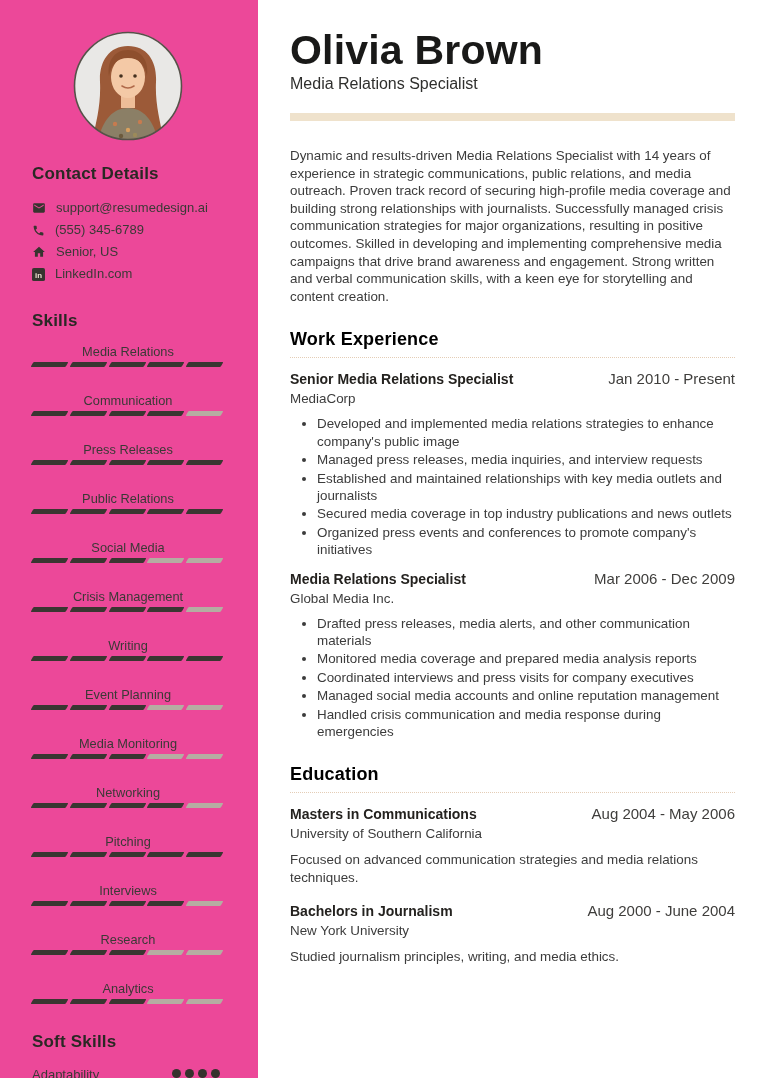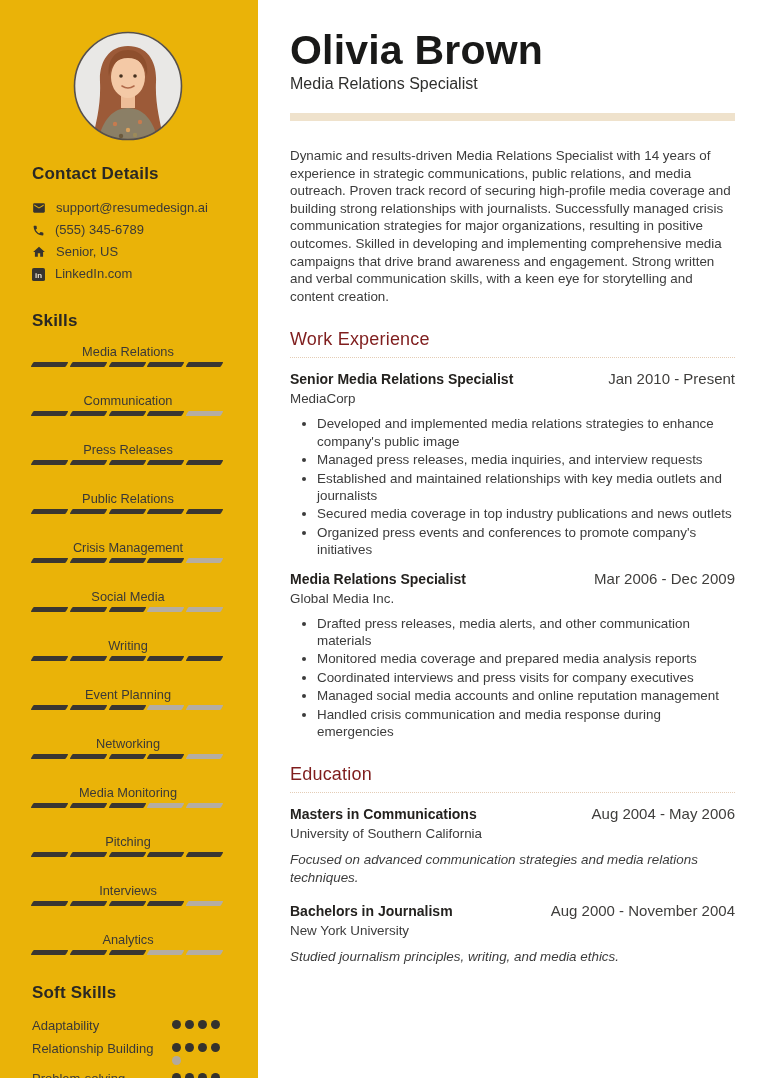--- a/index.html
+++ b/index.html
@@ -7,21 +7,21 @@
     width:768px; height:1078px;
     font-family:"Liberation Sans", sans-serif;
     background:#ffffff;
     -webkit-font-smoothing:antialiased;
   }
   .page { display:flex; width:768px; height:1078px; overflow:hidden; }
 
   
   .sidebar {
     width:258px; min-width:258px; box-sizing:border-box;
-    background:#eab308;
+    background:#ec4899;
     padding:30px 34px 4px 32px;
   }
   .avatar-wrap { width:112px; height:112px; margin:0 auto 18px auto; }
   .avatar-wrap svg { display:block; }
 
   .side-heading {
     font-size:17px; font-weight:700; color:#2a2824;
     margin:0 0 13px 0; letter-spacing:0.2px;
   }
   .contact-section { margin-top:22px; }
@@ -67,34 +67,34 @@
   }
   .person-title { font-size:16px; color:#2f2f2d; line-height:21px; }
   .title-divider { height:8px; background:#efe2cc; margin:19px 0 26px 0; }
 
   .summary {
     font-size:13.4px; color:#3c3c3c; line-height:17.6px; margin:0;
   }
 
   .section { margin-top:24px; }
   .section-heading {
-    font-size:18px; font-weight:400; color:#7f1d1d;
+    font-size:18px; font-weight:700; color:#000000;
     margin:0 0 12px 0; padding-bottom:7px;
     border-bottom:1px dotted #e4cdb6; letter-spacing:0.2px;
   }
   .entry-head { display:flex; justify-content:space-between; align-items:baseline;gap:20px; }
   .entry-title { font-size:14px; font-weight:700; color:#24221f; line-height:18px; }
   .entry-dates { font-size:15px; color:#3f3e3c; white-space:nowrap; padding-left:12px; }
   .entry-sub { font-size:13.4px; color:#3c3c3c; line-height:17px; margin-top:2px; }
   .bullets { margin:8px 0 11px 0; padding-left:27px; }
   .bullets li {
     font-size:13.4px; color:#3c3c3c; line-height:17.4px; margin-bottom:1px;
   }
   .edu-entry { margin-bottom:15px; }
-  .edu-desc { font-size:13.4px; color:#3c3c3c; line-height:17.6px; margin-top:9px;font-style:italic; }
+  .edu-desc { font-size:13.4px; color:#3c3c3c; line-height:17.6px; margin-top:9px; }
 </style>
 </head>
 <body>
 
 <div class="page">
 
   <aside class="sidebar">
 
     <div class="avatar-wrap">
       <svg width="112" height="112" viewBox="0 0 112 112">
@@ -199,96 +199,106 @@
             <div class="skill-label">Public Relations</div>
             <div class="skill-bar">
               <div class="skill-seg filled"></div>
               <div class="skill-seg filled"></div>
               <div class="skill-seg filled"></div>
               <div class="skill-seg filled"></div>
               <div class="skill-seg filled"></div>
             </div>
           </div>
           <div class="skill-item">
+            <div class="skill-label">Social Media</div>
+            <div class="skill-bar">
+              <div class="skill-seg filled"></div>
+              <div class="skill-seg filled"></div>
+              <div class="skill-seg filled"></div>
+              <div class="skill-seg"></div>
+              <div class="skill-seg"></div>
+            </div>
+          </div>
+          <div class="skill-item">
             <div class="skill-label">Crisis Management</div>
             <div class="skill-bar">
               <div class="skill-seg filled"></div>
               <div class="skill-seg filled"></div>
               <div class="skill-seg filled"></div>
               <div class="skill-seg filled"></div>
               <div class="skill-seg"></div>
             </div>
           </div>
           <div class="skill-item">
-            <div class="skill-label">Social Media</div>
-            <div class="skill-bar">
-              <div class="skill-seg filled"></div>
-              <div class="skill-seg filled"></div>
-              <div class="skill-seg filled"></div>
-              <div class="skill-seg"></div>
-              <div class="skill-seg"></div>
-            </div>
-          </div>
-          <div class="skill-item">
             <div class="skill-label">Writing</div>
             <div class="skill-bar">
               <div class="skill-seg filled"></div>
               <div class="skill-seg filled"></div>
               <div class="skill-seg filled"></div>
               <div class="skill-seg filled"></div>
               <div class="skill-seg filled"></div>
             </div>
           </div>
           <div class="skill-item">
             <div class="skill-label">Event Planning</div>
             <div class="skill-bar">
               <div class="skill-seg filled"></div>
               <div class="skill-seg filled"></div>
               <div class="skill-seg filled"></div>
               <div class="skill-seg"></div>
               <div class="skill-seg"></div>
             </div>
           </div>
           <div class="skill-item">
+            <div class="skill-label">Media Monitoring</div>
+            <div class="skill-bar">
+              <div class="skill-seg filled"></div>
+              <div class="skill-seg filled"></div>
+              <div class="skill-seg filled"></div>
+              <div class="skill-seg"></div>
+              <div class="skill-seg"></div>
+            </div>
+          </div>
+          <div class="skill-item">
             <div class="skill-label">Networking</div>
             <div class="skill-bar">
               <div class="skill-seg filled"></div>
               <div class="skill-seg filled"></div>
               <div class="skill-seg filled"></div>
               <div class="skill-seg filled"></div>
               <div class="skill-seg"></div>
             </div>
           </div>
           <div class="skill-item">
-            <div class="skill-label">Media Monitoring</div>
-            <div class="skill-bar">
-              <div class="skill-seg filled"></div>
-              <div class="skill-seg filled"></div>
-              <div class="skill-seg filled"></div>
-              <div class="skill-seg"></div>
-              <div class="skill-seg"></div>
-            </div>
-          </div>
-          <div class="skill-item">
             <div class="skill-label">Pitching</div>
             <div class="skill-bar">
               <div class="skill-seg filled"></div>
               <div class="skill-seg filled"></div>
               <div class="skill-seg filled"></div>
               <div class="skill-seg filled"></div>
               <div class="skill-seg filled"></div>
             </div>
           </div>
           <div class="skill-item">
             <div class="skill-label">Interviews</div>
             <div class="skill-bar">
               <div class="skill-seg filled"></div>
               <div class="skill-seg filled"></div>
               <div class="skill-seg filled"></div>
               <div class="skill-seg filled"></div>
+              <div class="skill-seg"></div>
+            </div>
+          </div>
+          <div class="skill-item">
+            <div class="skill-label">Research</div>
+            <div class="skill-bar">
+              <div class="skill-seg filled"></div>
+              <div class="skill-seg filled"></div>
+              <div class="skill-seg filled"></div>
+              <div class="skill-seg"></div>
               <div class="skill-seg"></div>
             </div>
           </div>
           <div class="skill-item">
             <div class="skill-label">Analytics</div>
             <div class="skill-bar">
               <div class="skill-seg filled"></div>
               <div class="skill-seg filled"></div>
               <div class="skill-seg filled"></div>
               <div class="skill-seg"></div>
@@ -400,21 +410,21 @@
             <div class="entry-head">
               <div class="entry-title">Masters in Communications</div>
               <div class="entry-dates">Aug 2004 - May 2006</div>
             </div>
             <div class="entry-sub">University of Southern California</div>
             <div class="edu-desc">Focused on advanced communication strategies and media relations techniques.</div>
           </div>
           <div class="edu-entry">
             <div class="entry-head">
               <div class="entry-title">Bachelors in Journalism</div>
-              <div class="entry-dates">Aug 2000 - November 2004</div>
+              <div class="entry-dates">Aug 2000 - June 2004</div>
             </div>
             <div class="entry-sub">New York University</div>
             <div class="edu-desc">Studied journalism principles, writing, and media ethics.</div>
           </div>
         </div>
     </section>
 
   </main>
 </div>
 

